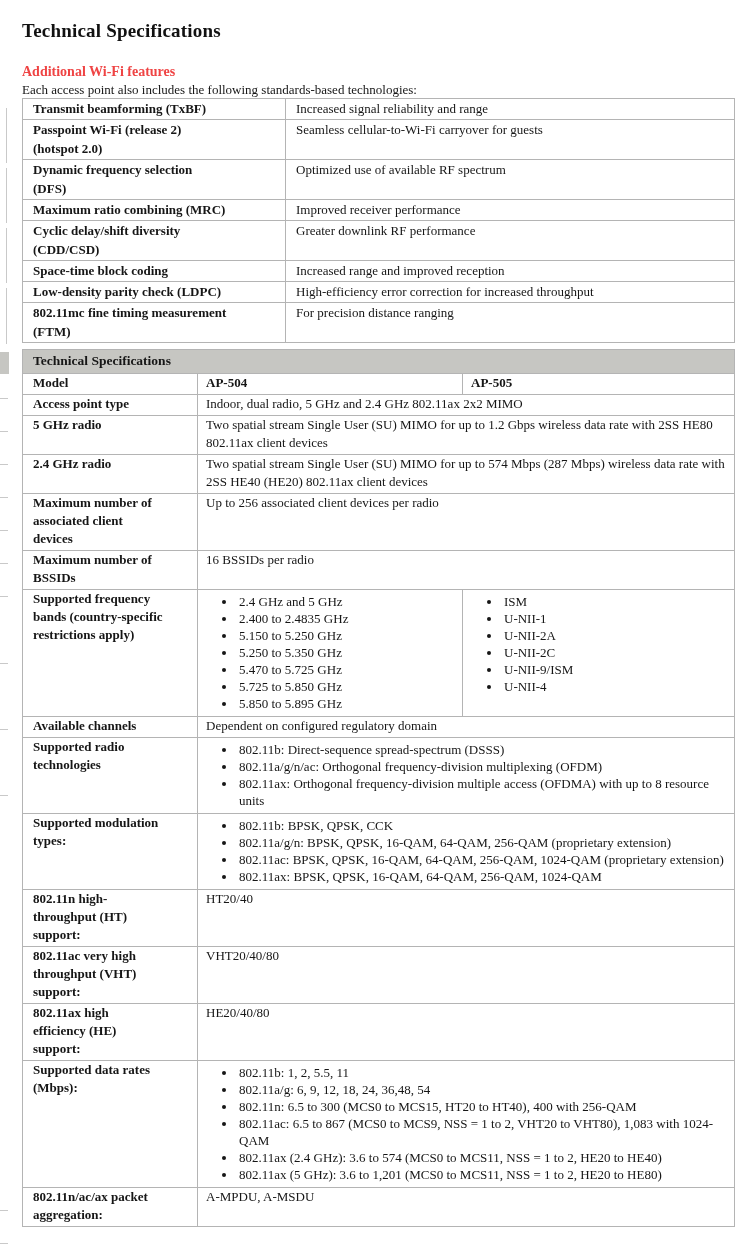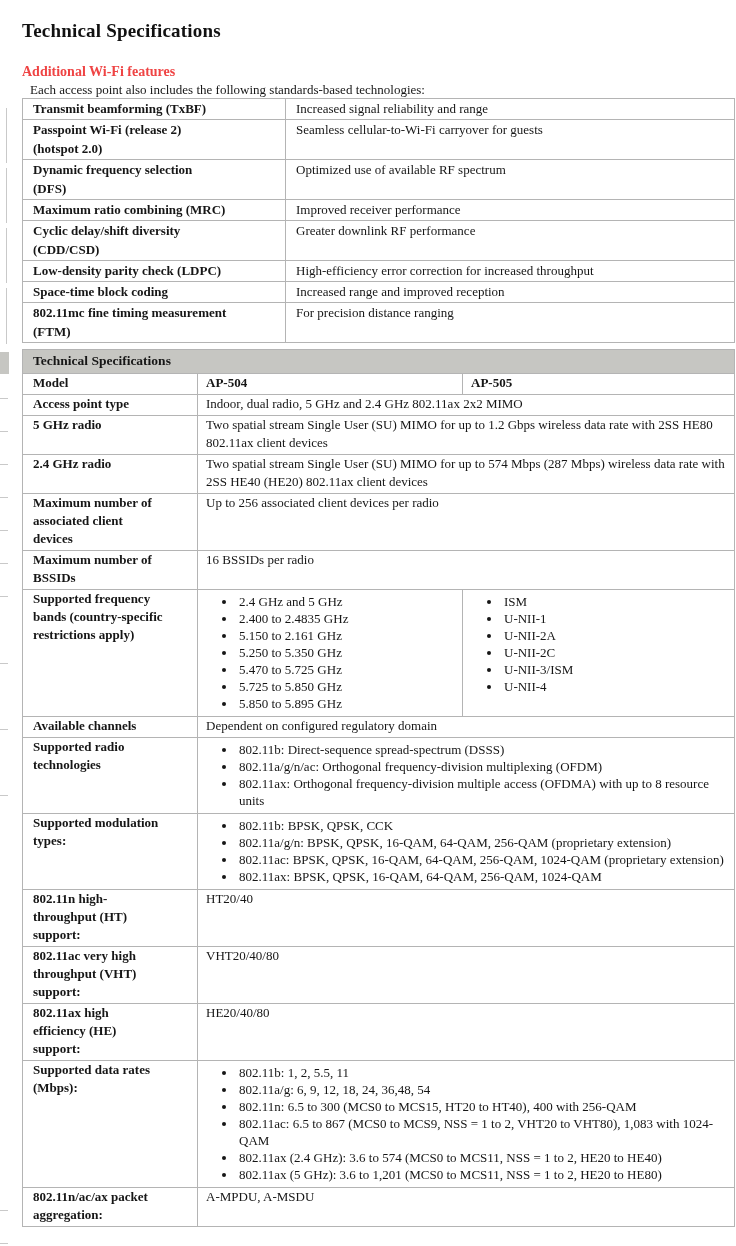--- a/index.html
+++ b/index.html
@@ -16,21 +16,21 @@
   h1.doc-title{
     margin:20px 0 0 0;
     font-size:19px;line-height:22px;font-weight:bold;color:#111;
     letter-spacing:.2px;
   }
   h2.sec-head{
     margin:21px 0 0 0;
     font-size:14px;line-height:17px;font-weight:bold;color:#ef4444;
   }
   p.sec-intro{
-    margin:1px 0 0 8px;
+    margin:1px 0 0 0;
     font-size:13px;line-height:17px;
   }
   table{border-collapse:collapse;table-layout:fixed;}
   
   table.features{
     width:712px;
     font-size:13px;
   }
   table.features td{
     border:1px solid #b4b4b4;
@@ -130,26 +130,26 @@
         <tr>
           <td class="feat-label">Maximum ratio combining (MRC)</td>
           <td>Improved receiver performance</td>
         </tr>
         <tr>
           <td class="feat-label">Cyclic delay/shift diversity
 (CDD/CSD)</td>
           <td>Greater downlink RF performance</td>
         </tr>
         <tr>
+          <td class="feat-label">Space-time block coding</td>
+          <td>Increased range and improved reception</td>
+        </tr>
+        <tr>
           <td class="feat-label">Low-density parity check (LDPC)</td>
           <td>High-efficiency error correction for increased throughput</td>
-        </tr>
-        <tr>
-          <td class="feat-label">Space-time block coding</td>
-          <td>Increased range and improved reception</td>
         </tr>
         <tr>
           <td class="feat-label">802.11mc fine timing measurement
 (FTM)</td>
           <td>For precision distance ranging</td>
         </tr>
       </tbody>
     </table>
 
     <table class="specs">
@@ -191,34 +191,34 @@
           <td colspan="2">16 BSSIDs per radio</td>
         </tr>
         <tr>
           <td class="lbl">Supported frequency
 bands (country-specific
 restrictions apply)</td>
           <td>
             <ul class="blist">
               <li>2.4 GHz and 5 GHz</li>
               <li>2.400 to 2.4835 GHz</li>
-              <li>5.150 to 2.161 GHz</li>
+              <li>5.150 to 5.250 GHz</li>
               <li>5.250 to 5.350 GHz</li>
               <li>5.470 to 5.725 GHz</li>
               <li>5.725 to 5.850 GHz</li>
               <li>5.850 to 5.895 GHz</li>
             </ul>
           </td>
           <td>
             <ul class="blist">
               <li>ISM</li>
               <li>U-NII-1</li>
               <li>U-NII-2A</li>
               <li>U-NII-2C</li>
-              <li>U-NII-3/ISM</li>
+              <li>U-NII-9/ISM</li>
               <li>U-NII-4</li>
             </ul>
           </td>
         </tr>
         <tr>
           <td class="lbl">Available channels</td>
           <td colspan="2">Dependent on configured regulatory domain</td>
         </tr>
         <tr>
           <td class="lbl">Supported radio

